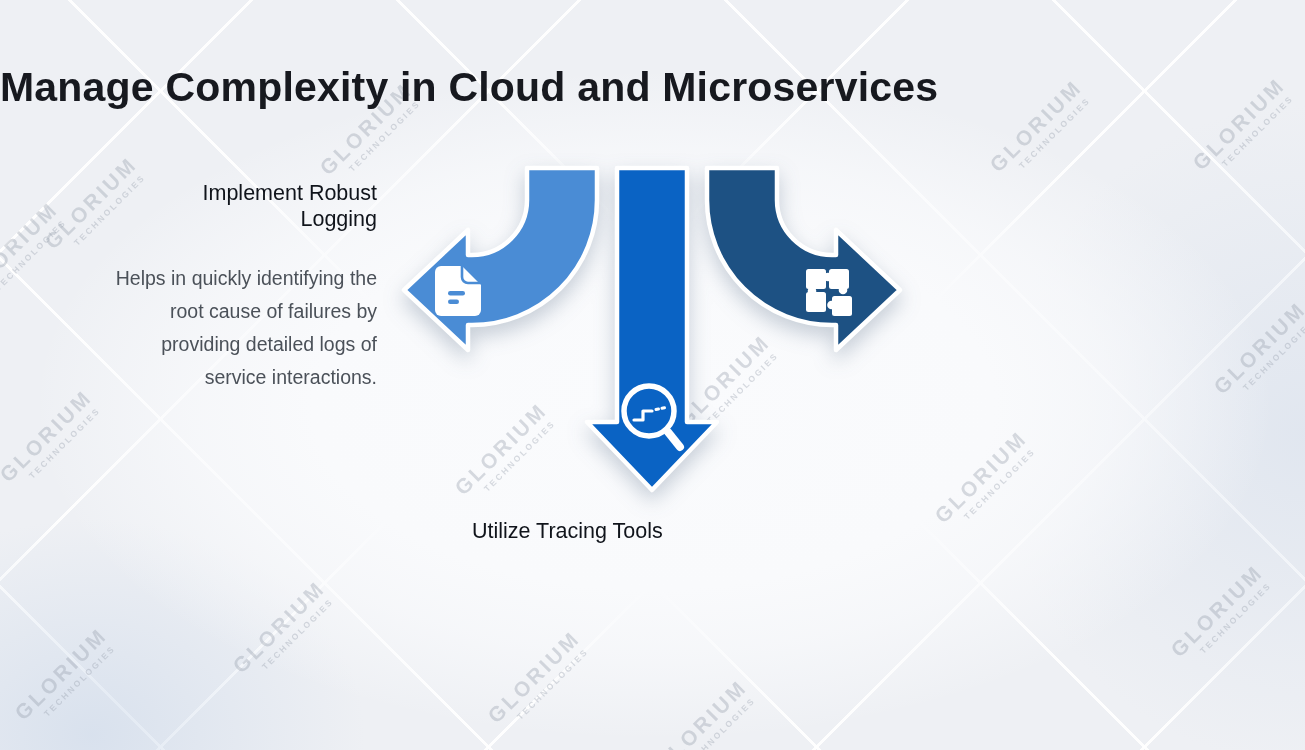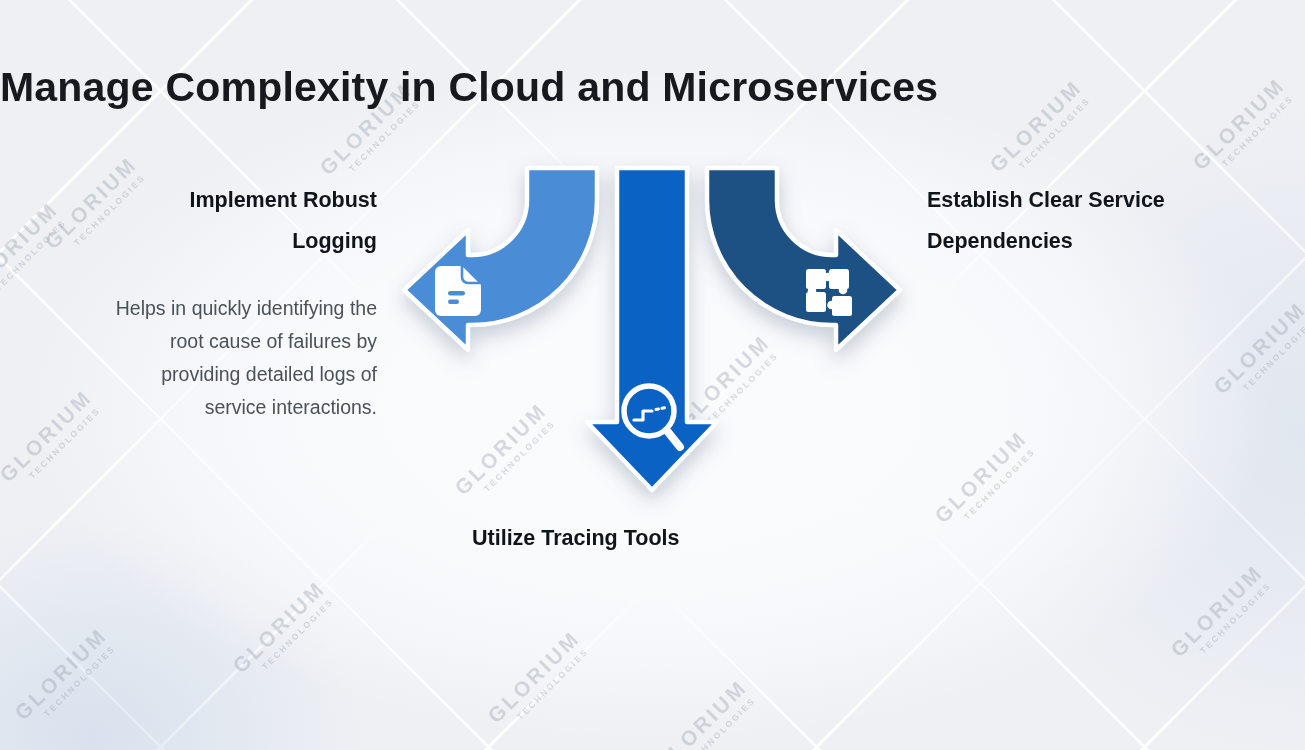--- a/index.html
+++ b/index.html
@@ -47,21 +47,21 @@
   }
   
   .arrows {
     position:absolute; left:0; top:0;
     filter:drop-shadow(0 9px 10px rgba(45,70,105,0.25));
   }
   .arrow-shape { stroke:#ffffff; stroke-width:4.5; stroke-linejoin:round; }
   
   .block { position:absolute; }
   .blk-heading {
-    font-size:21.5px; font-weight:700; line-height:41px;
+    font-size:21.5px; font-weight:400; line-height:26px;
     color:#10141b; white-space:pre-line;
   }
   .blk-body {
     font-size:19.5px; font-weight:400; line-height:33px;
     color:#4b5159; white-space:pre-line; margin-top:30px;
   }
   .block-left  { right:928px; top:180px; width:340px; text-align:right; }
   .block-right { left:927px;  top:180px; width:310px; text-align:left; }
   .block-bottom{ left:472px;  top:518px; width:360px; text-align:left; }
 </style>
@@ -178,21 +178,19 @@
   <div class="block block-left">
     <div class="blk-heading">Implement Robust
 Logging</div>
     <div class="blk-body">Helps in quickly identifying the
 root cause of failures by
 providing detailed logs of
 service interactions.</div>
   </div>
 
   <div class="block block-right">
-    <div class="blk-heading">Establish Clear Service
-Dependencies</div>
   </div>
 
   <div class="block block-bottom">
     <div class="blk-heading">Utilize Tracing Tools</div>
   </div>
 
 </div>
 
 </body></html>

